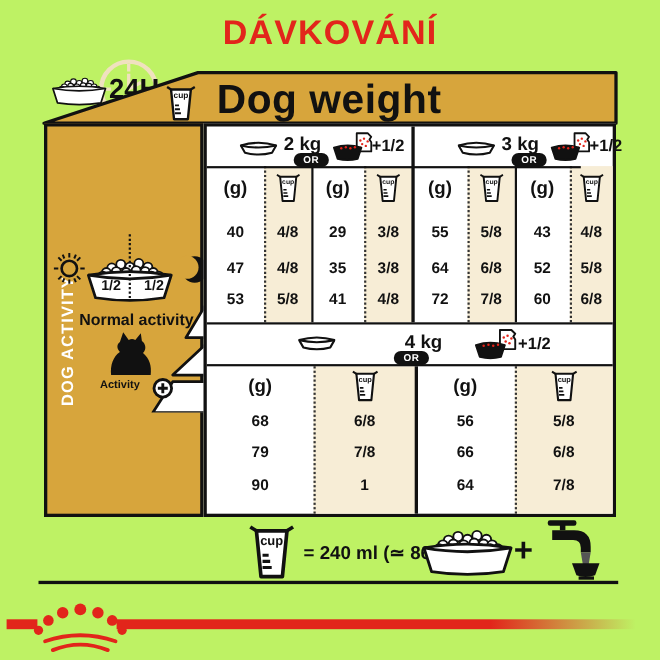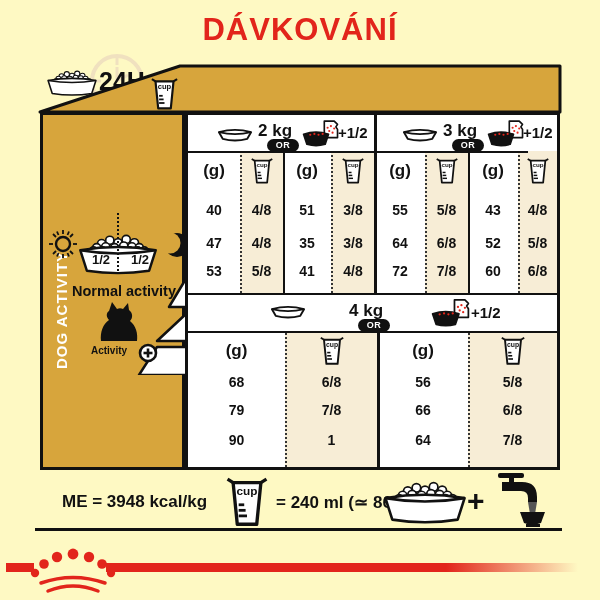--- a/index.html
+++ b/index.html
@@ -1,16 +1,16 @@
 <!DOCTYPE html>
 <html><head>
 <meta charset="utf-8">
 <style>
   html,body{margin:0;padding:0;background:#fff;}
-  .canvas{position:relative;width:600px;height:600px;background:#fef9c3;overflow:hidden;
+  .canvas{position:relative;width:600px;height:600px;background:#bef264;overflow:hidden;
           font-family:"Liberation Sans",sans-serif;color:#111;}
   .abs{position:absolute;}
   .title{top:12px;left:0;width:600px;text-align:center;font-size:31px;font-weight:bold;
          color:#E2251B;letter-spacing:1px;}
   
   .h24{left:99px;top:67px;font-size:25px;font-weight:bold;}
   
   .dogweight{left:197px;top:70px;font-size:37px;font-weight:bold;letter-spacing:0.5px;}
   
   .sidebar{left:40px;top:112px;width:145px;height:358px;background:#D7A53C;
@@ -133,20 +133,21 @@
   </svg>
 
   <svg class="abs" style="left:46px;top:64px;" width="52" height="34" viewBox="0 0 100 62">
       <use href="#def-kibble-bowl"></use>
     </svg>
   <div class="abs h24">24H</div>
 
   <svg class="abs" style="left:36px;top:62px;" width="528" height="54" viewBox="0 0 528 54">
     <polygon points="4,50 144,4 524,4 524,50" fill="#D7A53C" stroke="#111" stroke-width="3" stroke-linejoin="round"></polygon>
   </svg>
+  <div class="abs dogweight">Dog weight</div>
   <svg class="abs" style="left:151px;top:77px;" width="27" height="34" viewBox="0 0 30 36">
       <use href="#def-cup"></use>
     </svg>
 
   <div class="abs sidebar">
     <div class="abs vlabel">DOG ACTIVITY</div>
 
     <svg class="abs" style="left:5px;top:114px;" width="30" height="30" viewBox="0 0 30 30">
       <circle cx="15" cy="15" r="7" fill="none" stroke="#111" stroke-width="2.4"></circle>
       <g stroke="#111" stroke-width="1.8">
@@ -221,21 +222,21 @@
         <svg class="abs" style="left:30px;top:13px;" width="34" height="15" viewBox="0 0 36 15">
             <use href="#def-flat-bowl"></use>
           </svg>
         <div class="abs wlabel" style="left:70px;">2 kg</div>
         <div class="abs orpill" style="left:79px;top:24px;">OR</div>
         <svg class="abs" style="left:114px;top:5px;" width="38" height="27" viewBox="0 0 46 32">
             <use href="#def-pouch-bowl"></use>
           </svg>
         <div class="abs plushalf" style="left:150px;top:9px;">+1/2</div>
       </div>
-      <div class="abs wcell" style="left:187px;width:182px;">
+      <div class="abs wcell" style="left:200px;width:182px;">
         <svg class="abs" style="left:28px;top:13px;" width="34" height="15" viewBox="0 0 36 15">
             <use href="#def-flat-bowl"></use>
           </svg>
         <div class="abs wlabel" style="left:68px;">3 kg</div>
         <div class="abs orpill" style="left:77px;top:24px;">OR</div>
         <svg class="abs" style="left:112px;top:5px;" width="38" height="27" viewBox="0 0 46 32">
             <use href="#def-pouch-bowl"></use>
           </svg>
         <div class="abs plushalf" style="left:148px;top:9px;">+1/2</div>
       </div>
@@ -246,21 +247,21 @@
       <svg width="22" height="28" viewBox="0 0 30 36">
           <use href="#def-cup"></use>
         </svg>
       <span class="gh">(g)</span>
       <svg width="22" height="28" viewBox="0 0 30 36">
           <use href="#def-cup"></use>
         </svg>
 
       <span class="val">40</span>
       <span class="val">4/8</span>
-      <span class="val">51</span>
+      <span class="val">29</span>
       <span class="val">3/8</span>
 
       <span class="val">47</span>
       <span class="val">4/8</span>
       <span class="val">35</span>
       <span class="val">3/8</span>
 
       <span class="val">53</span>
       <span class="val">5/8</span>
       <span class="val">41</span>
@@ -290,21 +291,21 @@
       <span class="val">72</span>
       <span class="val">7/8</span>
       <span class="val">60</span>
       <span class="val">6/8</span>
     </div>
 
     <div class="abs band4">
       <svg class="abs" style="left:83px;top:10px;" width="34" height="15" viewBox="0 0 36 15">
           <use href="#def-flat-bowl"></use>
         </svg>
-      <div class="abs wlabel" style="left:161px;top:6px;">4 kg</div>
+      <div class="abs wlabel" style="left:180px;top:6px;">4 kg</div>
       <div class="abs orpill" style="left:170px;top:24px;">OR</div>
       <svg class="abs" style="left:243px;top:4px;" width="40" height="28" viewBox="0 0 46 32">
           <use href="#def-pouch-bowl"></use>
         </svg>
       <div class="abs plushalf" style="left:283px;top:9px;">+1/2</div>
     </div>
 
     <div class="abs grid g2 g2a">
       <span class="gh">(g)</span>
       <svg width="24" height="30" viewBox="0 0 30 36">
@@ -327,21 +328,20 @@
 
       <span class="val">56</span>
       <span class="val">5/8</span>
       <span class="val">66</span>
       <span class="val">6/8</span>
       <span class="val">64</span>
       <span class="val">7/8</span>
     </div>
   </div>
 
-  <div class="abs meline">ME = 3948 kcal/kg</div>
   <svg class="abs" style="left:226px;top:477px;" width="42" height="50" viewBox="0 0 30 36">
       <use href="#def-cup"></use>
     </svg>
   <div class="abs cupeq">= 240 ml (≃ 86 g)</div>
 
   <svg class="abs" style="left:382px;top:472px;" width="86" height="54" viewBox="0 0 100 62">
       <use href="#def-kibble-bowl"></use>
     </svg>
   <div class="abs plusbig">+</div>
   <svg class="abs" style="left:490px;top:470px;" width="60" height="58" viewBox="0 0 60 58">

